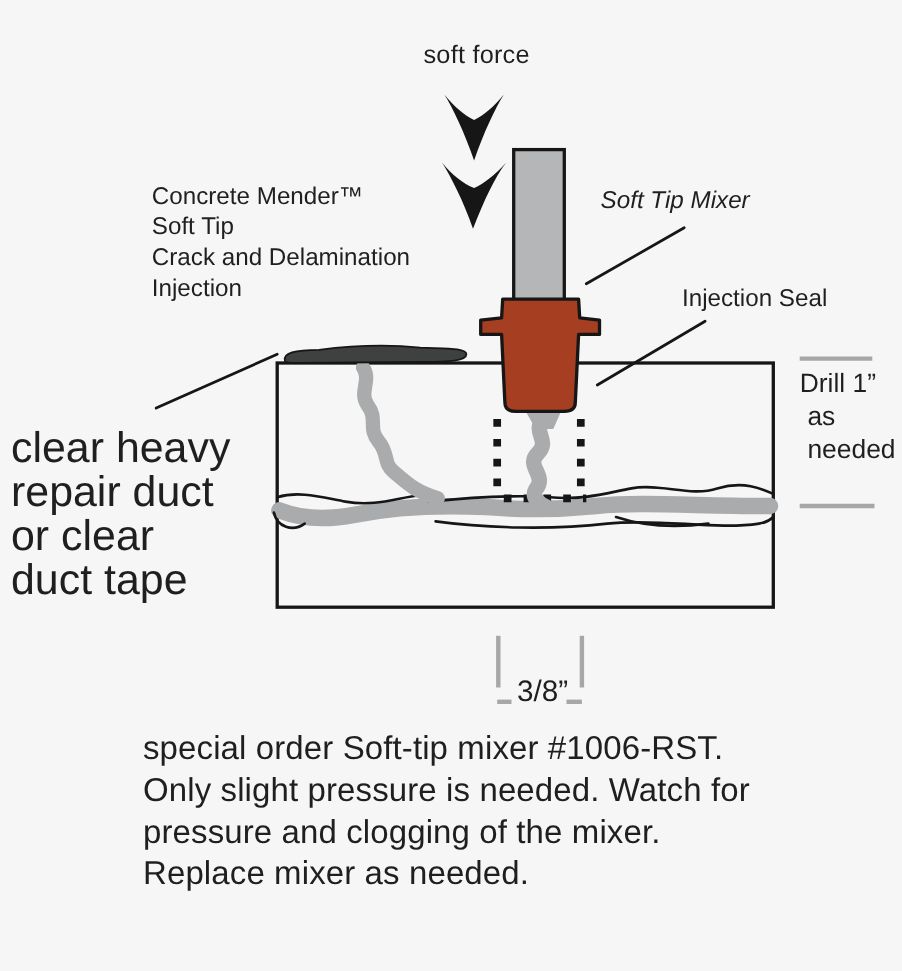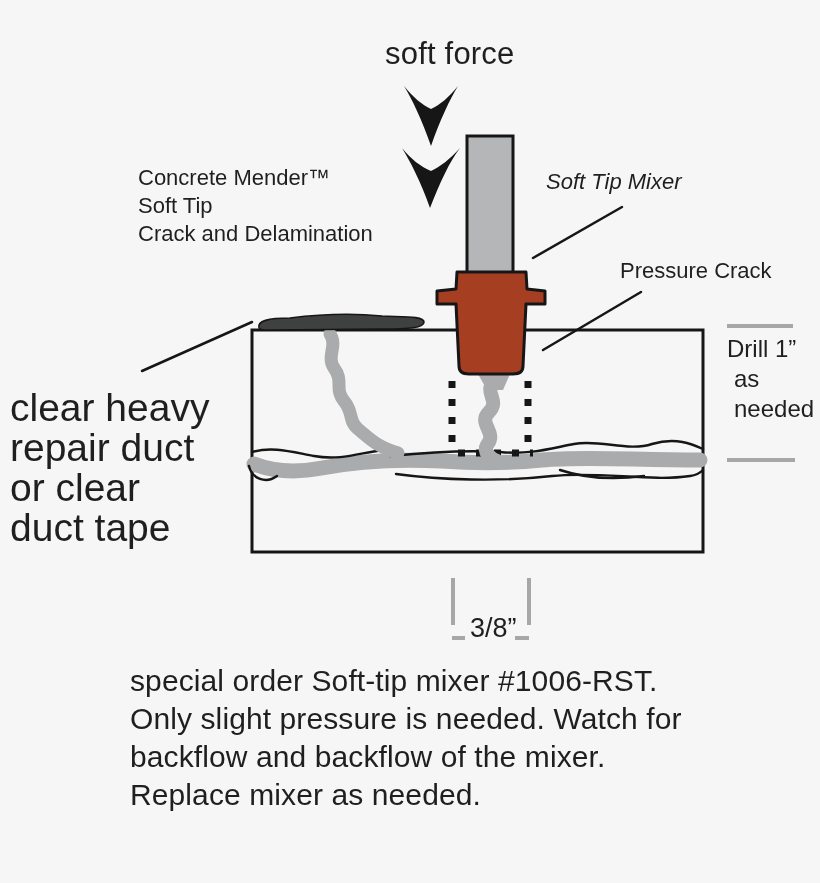--- a/index.html
+++ b/index.html
@@ -11,21 +11,21 @@
   body{
     background:var(--background);
     font-family:"Liberation Sans","DejaVu Sans",sans-serif;
     color:var(--ink);
     position:relative;
     overflow:hidden;
   }
   .stage{position:absolute;inset:0;width:820px;height:883px;}
   svg.diagram{position:absolute;left:0;top:0;}
   .label{position:absolute;white-space:nowrap;color:var(--ink);}
-  .soft-force{left:385px;top:36px;font-size:31px;letter-spacing:0.2px;}
+  .soft-force{left:385px;top:36px;font-size:23px;letter-spacing:0.2px;}
   .product{left:138px;top:164px;font-size:22px;line-height:28px;}
   .soft-tip-mixer{left:546px;top:169px;font-size:22px;font-style:italic;}
   .pressure-seal{left:620px;top:258px;font-size:22px;}
   .tape-label{left:10px;top:388px;font-size:39px;line-height:40px;}
   .drill-label{left:727px;top:334px;font-size:24px;line-height:30px;}
   .drill-label .indent{padding-left:7px;}
   .hole-width{left:470px;top:613px;font-size:27px;}
   .notes{left:130px;top:662px;font-size:30px;line-height:38px;letter-spacing:0.1px;}
   
   .ink-line{stroke:var(--line-black);stroke-width:2.5;fill:none;stroke-linecap:round;}
@@ -86,41 +86,42 @@
     <line class="dim" x1="452" y1="638" x2="465" y2="638"></line>
     <line class="dim" x1="515" y1="638" x2="529" y2="638"></line>
   </svg>
 
   <div class="label soft-force">soft force</div>
 
   <div class="label product">
     <div>Concrete Mender™</div>
     <div>Soft Tip</div>
     <div>Crack and Delamination</div>
+    <div>Injection</div>
   </div>
 
   <div class="label soft-tip-mixer">Soft Tip Mixer</div>
 
-  <div class="label pressure-seal">Pressure Crack</div>
+  <div class="label pressure-seal">Injection Seal</div>
 
   <div class="label tape-label">
     <div>clear heavy</div>
     <div>repair duct</div>
     <div>or clear</div>
     <div>duct tape</div>
   </div>
 
   <div class="label drill-label">
     <div>Drill 1”</div>
     <div class="indent">as</div>
     <div class="indent">needed</div>
   </div>
 
   <div class="label hole-width">3/8”</div>
 
   <div class="label notes">
     <div>special order Soft-tip mixer #1006-RST.</div>
     <div>Only slight pressure is needed. Watch for</div>
-    <div>backflow and backflow of the mixer.</div>
+    <div>pressure and clogging of the mixer.</div>
     <div>Replace mixer as needed.</div>
   </div>
 
 </div>
 
 </body></html>

